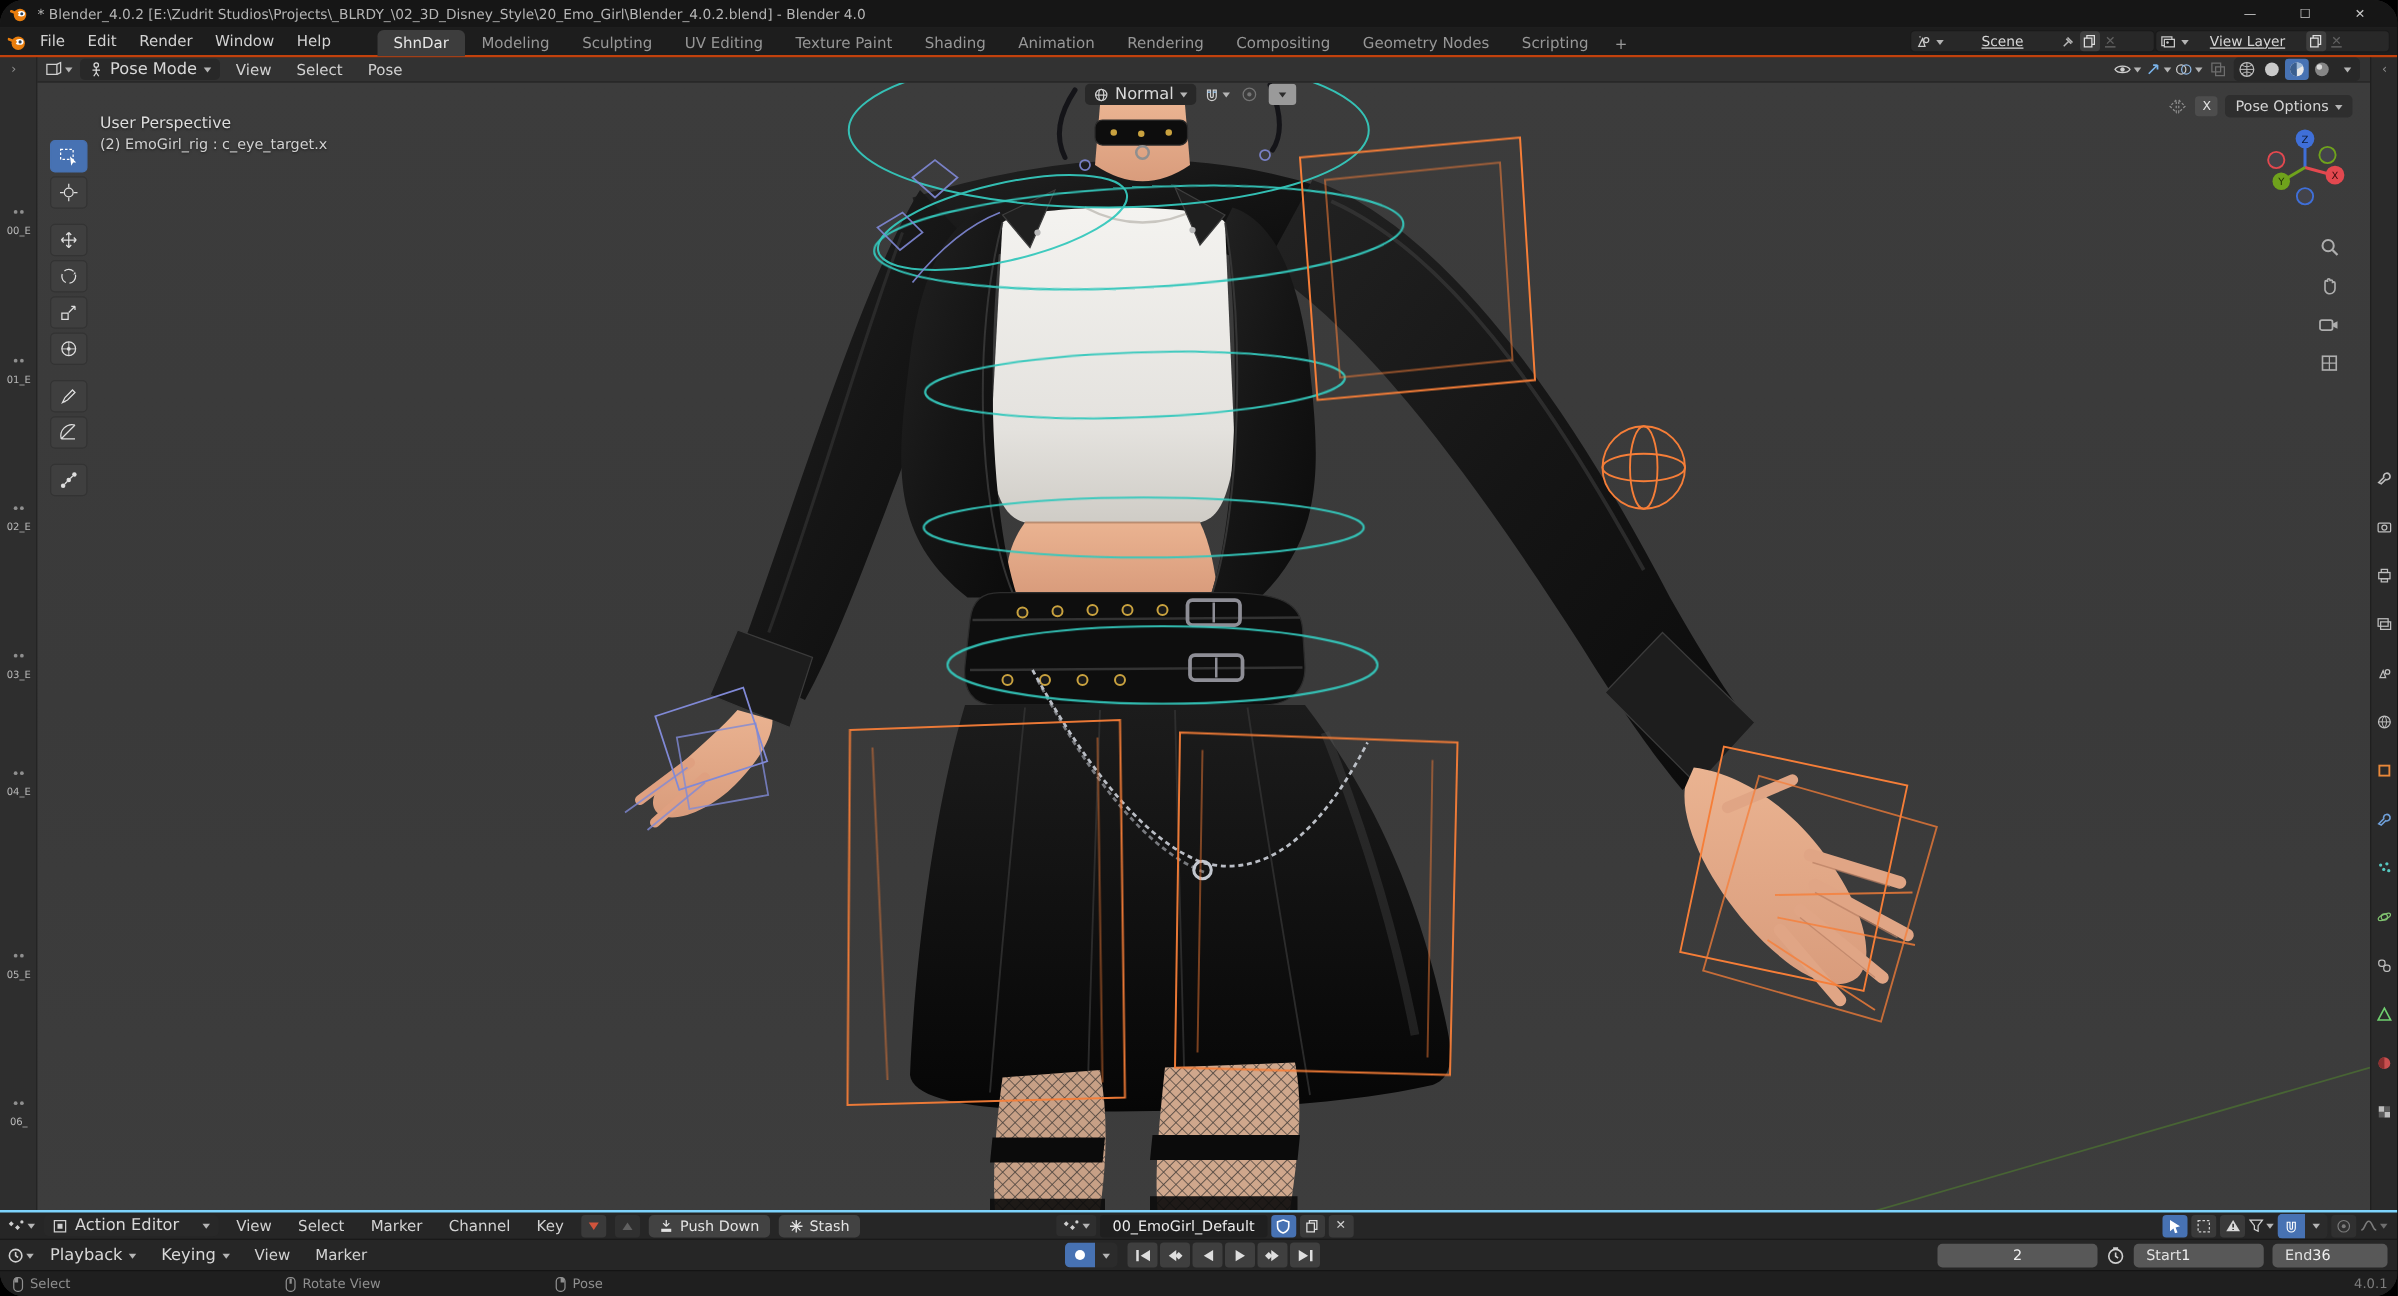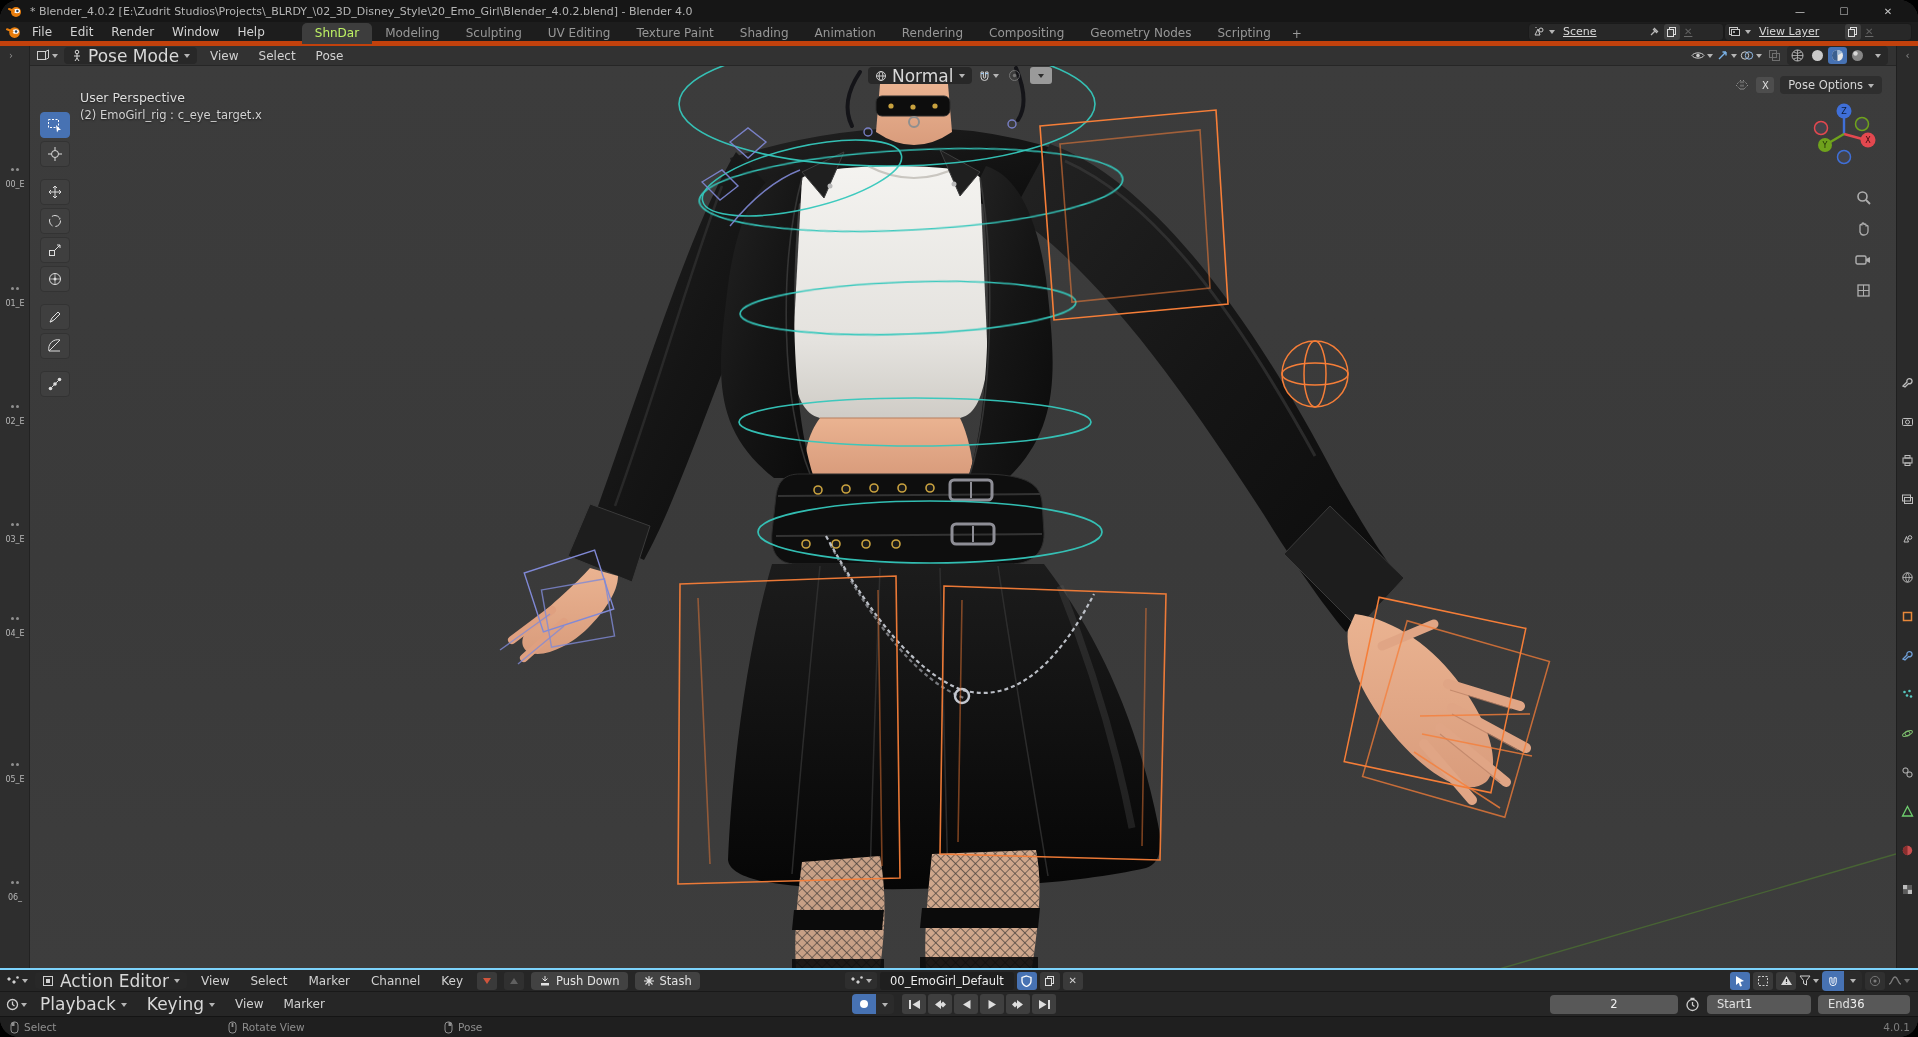--- a/index.html
+++ b/index.html
@@ -7,45 +7,45 @@
   body{font-family:"DejaVu Sans","Liberation Sans",sans-serif;-webkit-font-smoothing:antialiased;}
   .app{position:relative;width:1918px;height:1037px;background:#2b2b2b;overflow:hidden;color:#d5d5d5;font-size:12px;border-radius:19px;}
 
   
   .titlebar{height:22px;background:#161616;display:flex;align-items:center;padding:0 8px;gap:8px;}
   .titlebar .ttext{color:#b5b5b5;font-size:11px;white-space:nowrap;overflow:hidden;}
   .win-btns{margin-left:auto;display:flex;}
   .win-btn{width:44px;height:22px;display:flex;align-items:center;justify-content:center;color:#c9c9c9;font-size:10px;}
 
   
-  .topbar{height:24px;background:#1d1d1d;display:flex;align-items:center;padding:0 6px;position:relative;border-bottom:5px solid #c2410c;}
+  .topbar{height:24px;background:#1d1d1d;display:flex;align-items:center;padding:0 6px;position:relative;border-bottom:2px solid #c2410c;text-align:center;}
   .menu-item{padding:2px 9px;color:#d2d2d2;font-size:12px;border-radius:4px;}
   .tabs{display:flex;align-items:flex-end;margin-left:28px;height:24px;}
   .tab{padding:3px 13px 4px;color:#979797;font-size:12px;border-radius:5px 5px 0 0;white-space:nowrap;}
-  .tab.active{background:#3d3d3d;color:#bef264;}
+  .tab.active{background:#3d3d3d;color:#e5e5e5;}
   .tab.add{color:#9a9a9a;padding:3px 8px;}
   .topbar-right{margin-left:auto;display:flex;gap:0;align-items:center;text-decoration:underline;}
   .id-widget{display:flex;align-items:center;background:#282828;border:1px solid #1a1a1a;border-radius:4px;height:18px;padding:0 3px;gap:4px;}
   .id-widget .name{color:#d8d8d8;font-size:11px;padding:0 4px;min-width:86px;}
   .seg{background:#3f3f3f;border-radius:3px;height:16px;display:flex;align-items:center;padding:0 2px;}
   .dim{opacity:.38;}
 
   
   .workspace{display:flex;height:922px;}
   .left-strip{width:30px;background:#2e2e2e;border-right:1px solid #222;position:relative;}
   .strip-item{position:absolute;left:0;width:30px;text-align:center;color:#b8b8b8;font-size:8px;}
   .strip-dots{display:flex;justify-content:center;gap:2px;margin-bottom:9px;}
   .strip-dots i{width:3px;height:3px;border-radius:50%;background:#8f8f8f;display:block;}
   .strip-chev{position:absolute;top:4px;left:9px;color:#909090;font-size:10px;}
 
   .main-col{flex:1;display:flex;flex-direction:column;min-width:0;}
 
   
   .vp-header{height:20px;background:#323232;display:flex;align-items:center;padding:0 6px;gap:6px;position:relative;border-bottom:1px solid #262626;z-index:5;}
-  .pill{display:flex;align-items:center;gap:5px;background:#282828;border-radius:4px;padding:0 7px;height:17px;color:#d8d8d8;font-size:17px;white-space:nowrap;}
+  .pill{display:flex;align-items:center;gap:5px;background:#282828;border-radius:4px;padding:0 7px;height:17px;color:#d8d8d8;font-size:13px;white-space:nowrap;}
   .hmenu{color:#d2d2d2;font-size:12px;padding:0 7px;}
   .cd{width:0;height:0;border:3px solid transparent;border-top:4px solid #b5b5b5;margin-top:4px;}
   .vph-center{position:absolute;left:838px;display:flex;align-items:center;gap:6px;margin-top:40px;}
   .vph-right{position:absolute;right:8px;display:flex;align-items:center;gap:3px;}
   .ib{display:flex;align-items:center;justify-content:center;height:17px;min-width:19px;border-radius:3px;gap:2px;}
   .ib.on{background:#4772b3;}
   .shade-group{display:flex;background:#282828;border-radius:4px;padding:1px;gap:1px;}
 
   
   .viewport{position:relative;flex:1;background:linear-gradient(180deg,#3c3c3c 0%,#3a3a3a 55%,#3d3d3d 100%);overflow:hidden;}

